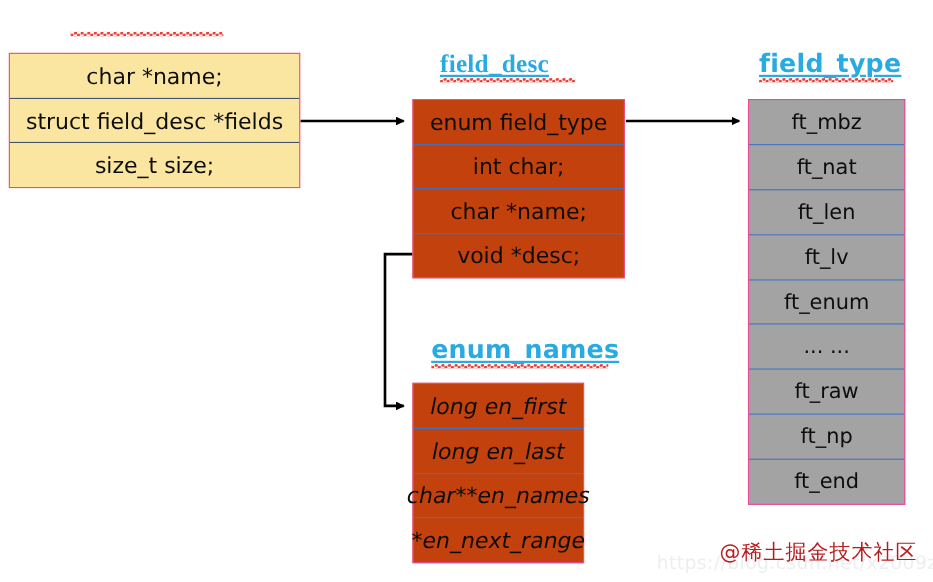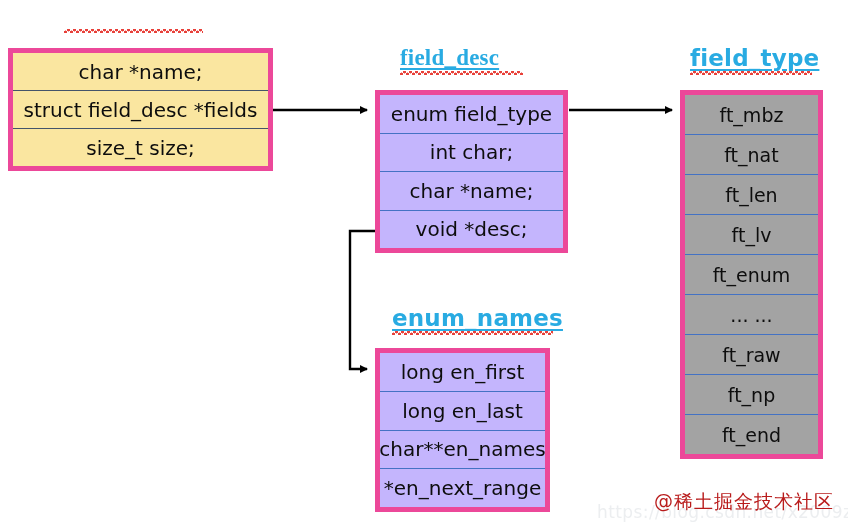--- a/index.html
+++ b/index.html
@@ -44,49 +44,49 @@
       radial-gradient(circle at 4.5px 1px, #e8413a 1.4px, transparent 1.6px);
     background-size: 6px 4px;
     background-repeat: repeat-x;
     pointer-events: none;
   }
 
   
   .struct-box {
     position: absolute;
     box-sizing: border-box;
-    border: 5px solid #ec4899;
+    border: 1px solid #ec4899;
     display: flex;
     flex-direction: column;
   }
   .struct-box .row {
     box-sizing: border-box;
     flex: 1 1 0;
     display: flex;
     align-items: center;
     justify-content: center;
     border-bottom: 1px solid #4472c4;
     font-size: 20px;
     color: #0d0d0d;
     white-space: nowrap;
     font-family: "DejaVu Sans", sans-serif;
     position: relative;
   }
   .struct-box .row:last-child { border-bottom: none; text-align: center; }
 
   .box-yellow { background: #fae6a0; }
   .box-yellow .row { border-bottom-color: #44546a; }
-  .box-blue   { background: #c4b5fd; }
+  .box-blue   { background: #c2410c; }
   .box-gray   { background: #a3a3a3; }
 
   
   #box-struct-desc { left: 8px;   top: 48px;  width: 265px; height: 123px; }
   #box-field-desc  { left: 375px; top: 90px;  width: 193px; height: 163px; }
   #box-field-type  { left: 680px; top: 90px;  width: 143px; height: 369px; }
-  #box-enum-names  { left: 375px; top: 348px; width: 175px; height: 164px; }
+  #box-enum-names  { left: 375px; top: 348px; width: 156px; height: 164px; font-style: italic; }
 
   #box-field-type .row { font-size: 19px; }
 
   
   #title-struct-desc { left: 64px;  top: 3px;  }
   #title-field-desc  { left: 400px; top: 45px; font-family: Liberation Serif, serif; }
   #title-field-type  { left: 690px; top: 45px; }
   #title-enum-names  { left: 392px; top: 305px; text-align: center;}
 
   

